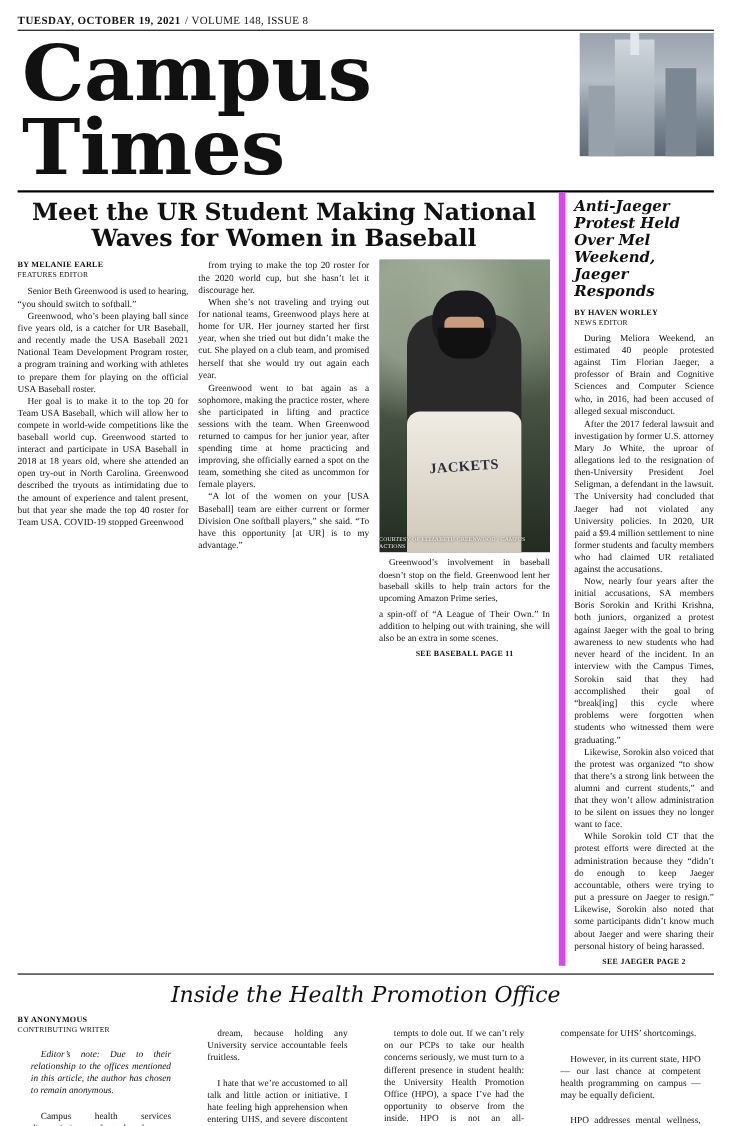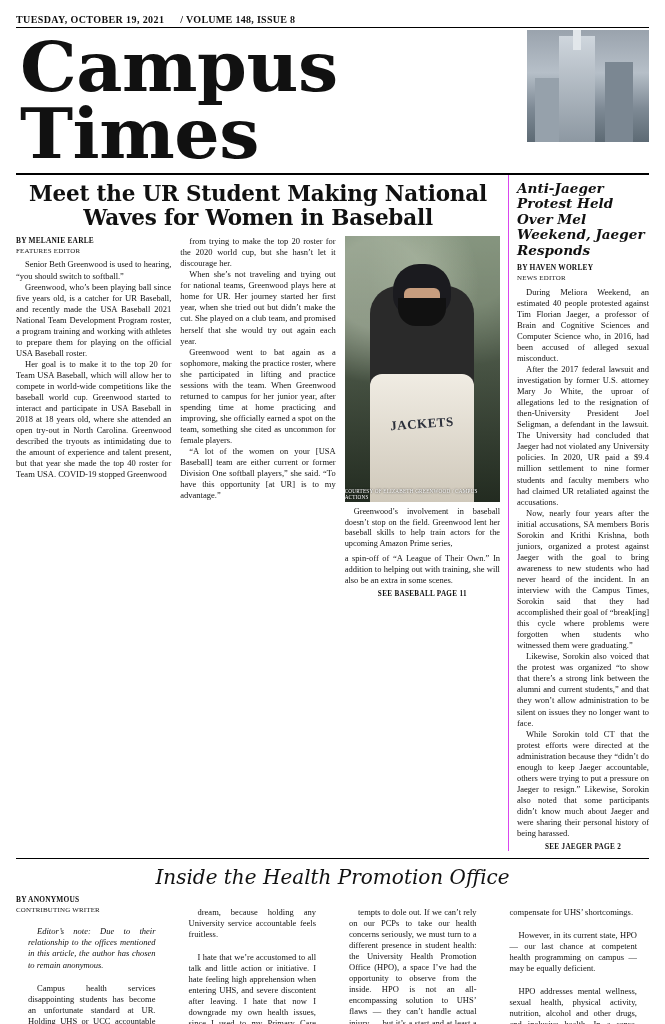--- a/index.html
+++ b/index.html
@@ -28,24 +28,23 @@
     font-size: 10px;
     letter-spacing: .02em;
     margin-bottom: 2px;
   }
   .dateline .date {
     font-weight: bold;
     text-transform: uppercase;
     letter-spacing: .04em;
   }
   .dateline .vol {
-    margin-left: 16px;
+    margin-left: 4px;
     text-transform: uppercase;
     letter-spacing: .03em;
-    font-weight: bold;
   }
   .rule-thin { border-top: 1px solid #000; margin: 2px 0 0 0; }
 
   .masthead-wrap {
     display: flex;
     align-items: flex-start;
     justify-content: flex-start;
     margin-top: 2px;
   }
   .masthead-left { flex: 1 1 auto; }
@@ -91,21 +90,21 @@
   .rule-thick { border-top: 2.2px solid #000; margin-top: 6px; }
 
   
   .body-grid {
     display: flex;
     margin-top: 0;
   }
   .main-col { width: 492px; padding-right: 8px; }
   .side-col {
     width: 141px;
-    border-left: 1px solid #d946ef;
+    border-left: 6px solid #d946ef;
     padding-left: 8px;
   }
 
   .headline-main {
     font-family: "DejaVu Serif", serif;
     font-weight: bold;
     font-size: 21.5px;
     line-height: 1.12;
     text-align: center;
     margin: 7px 0 6px 0;

